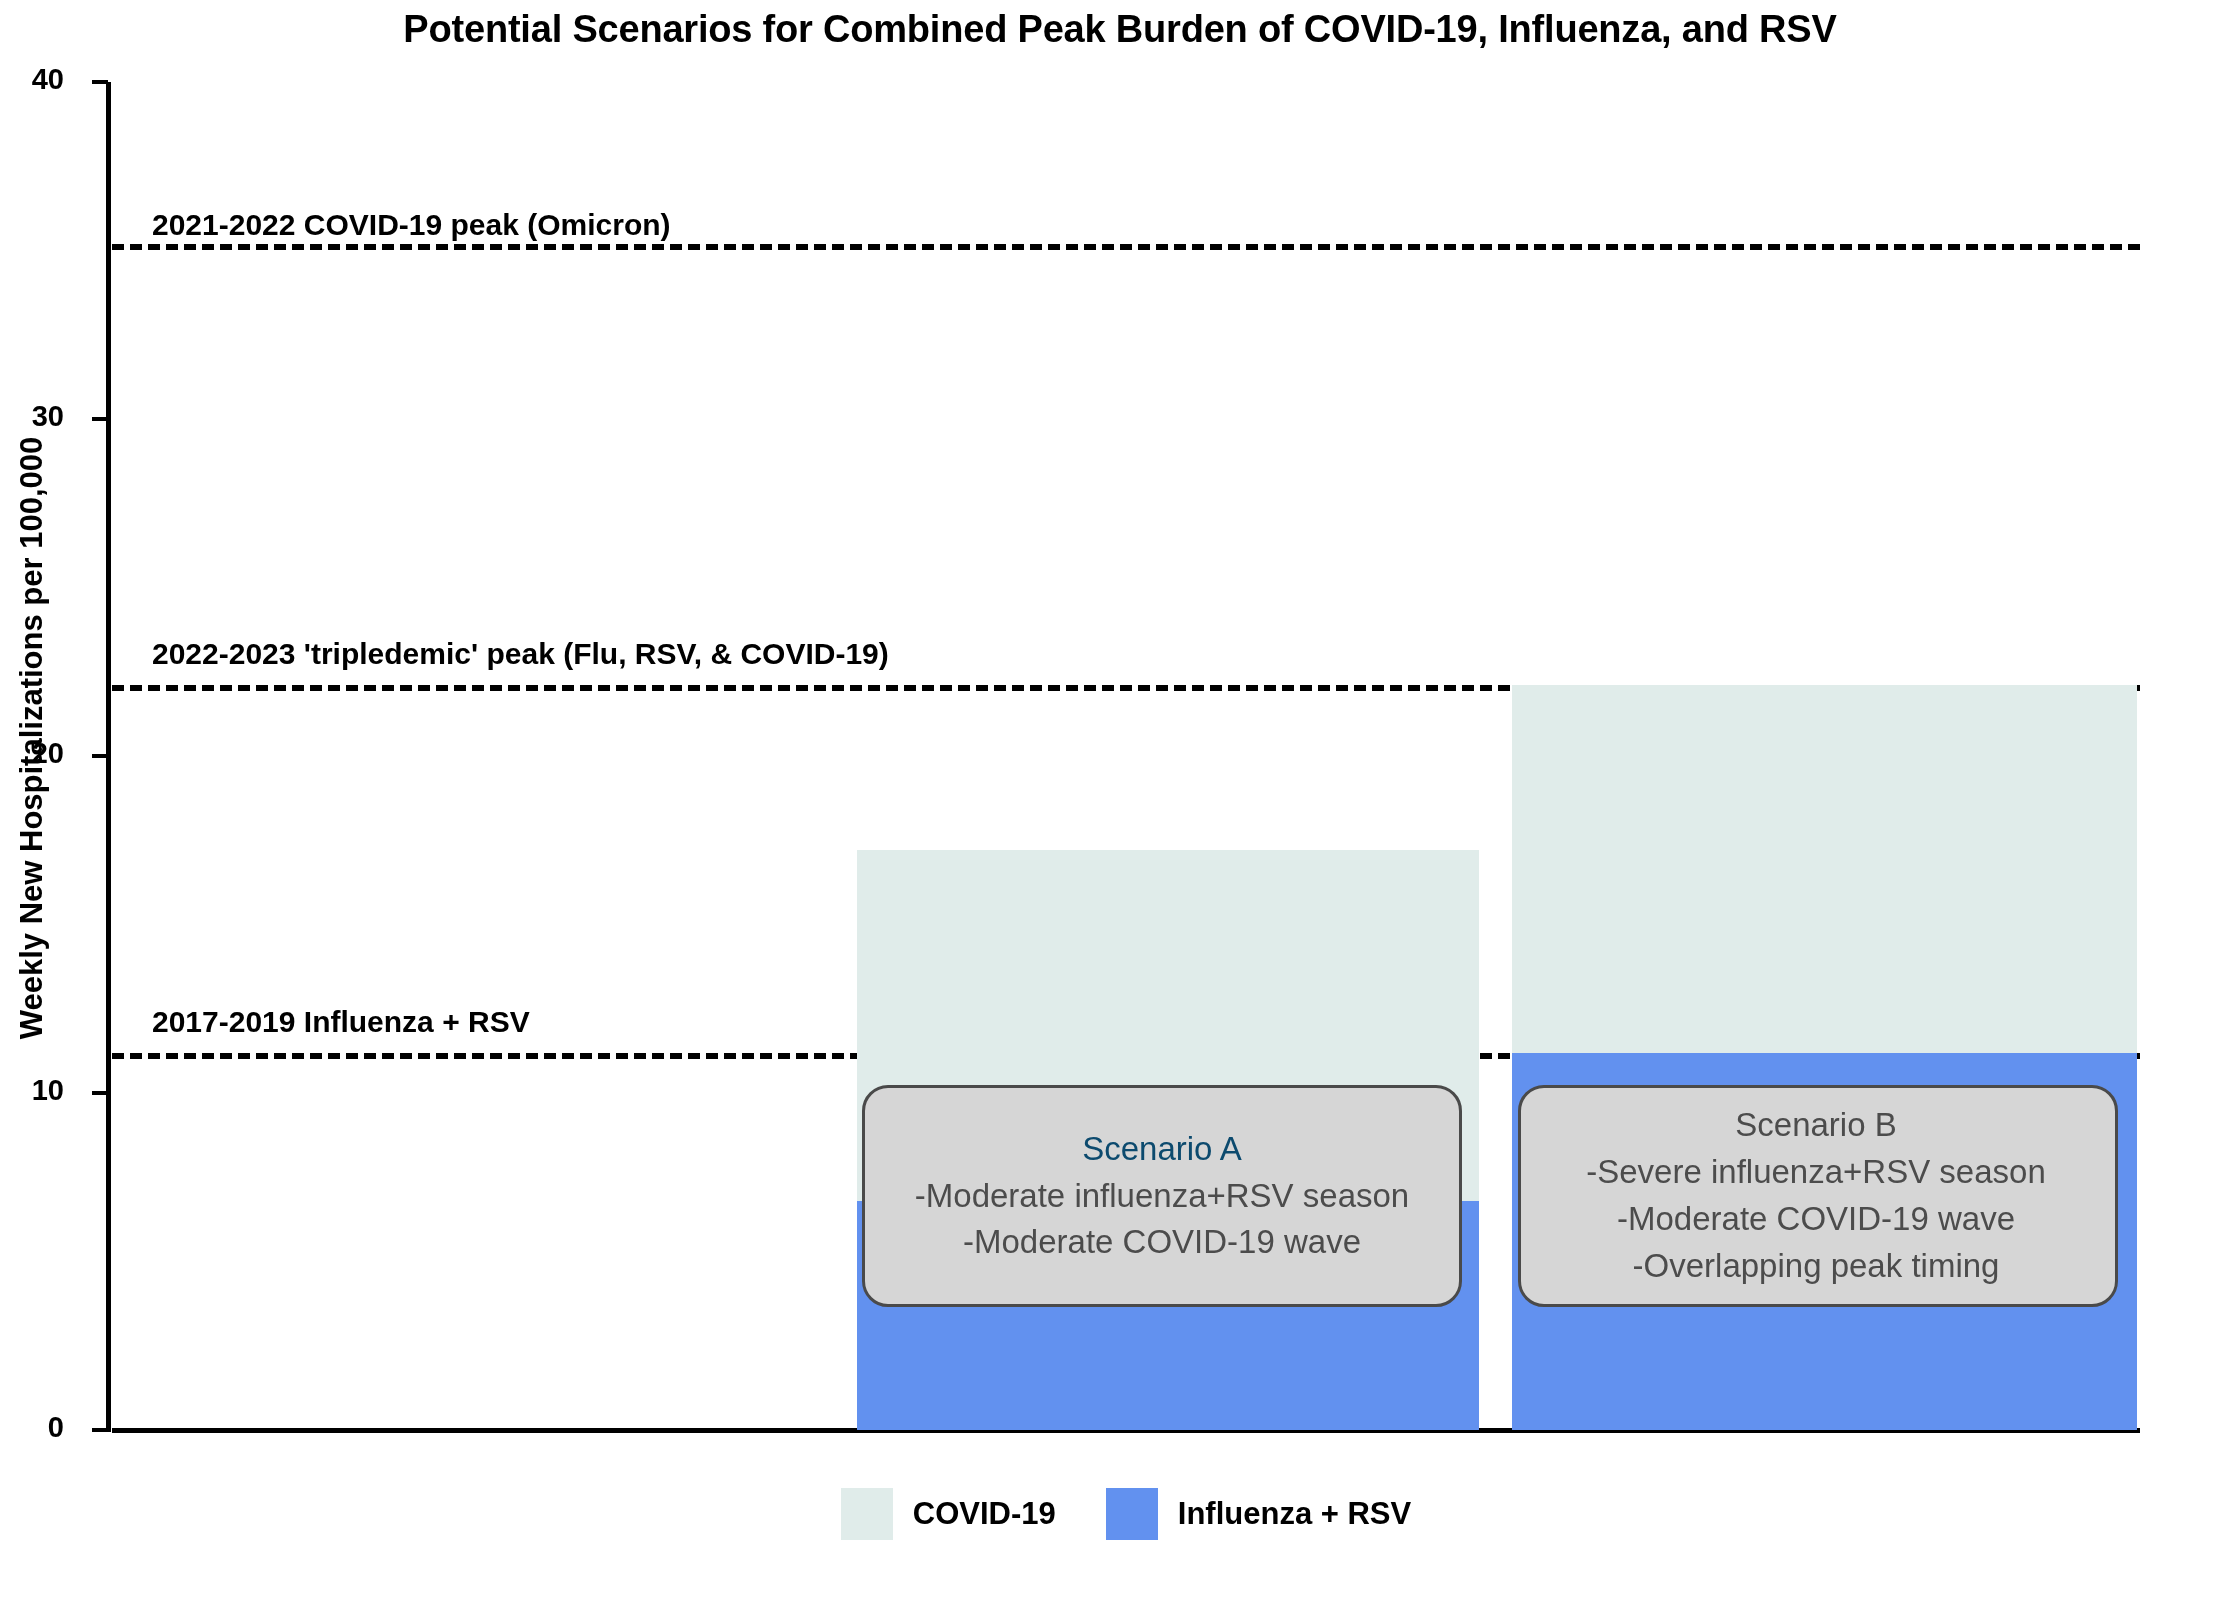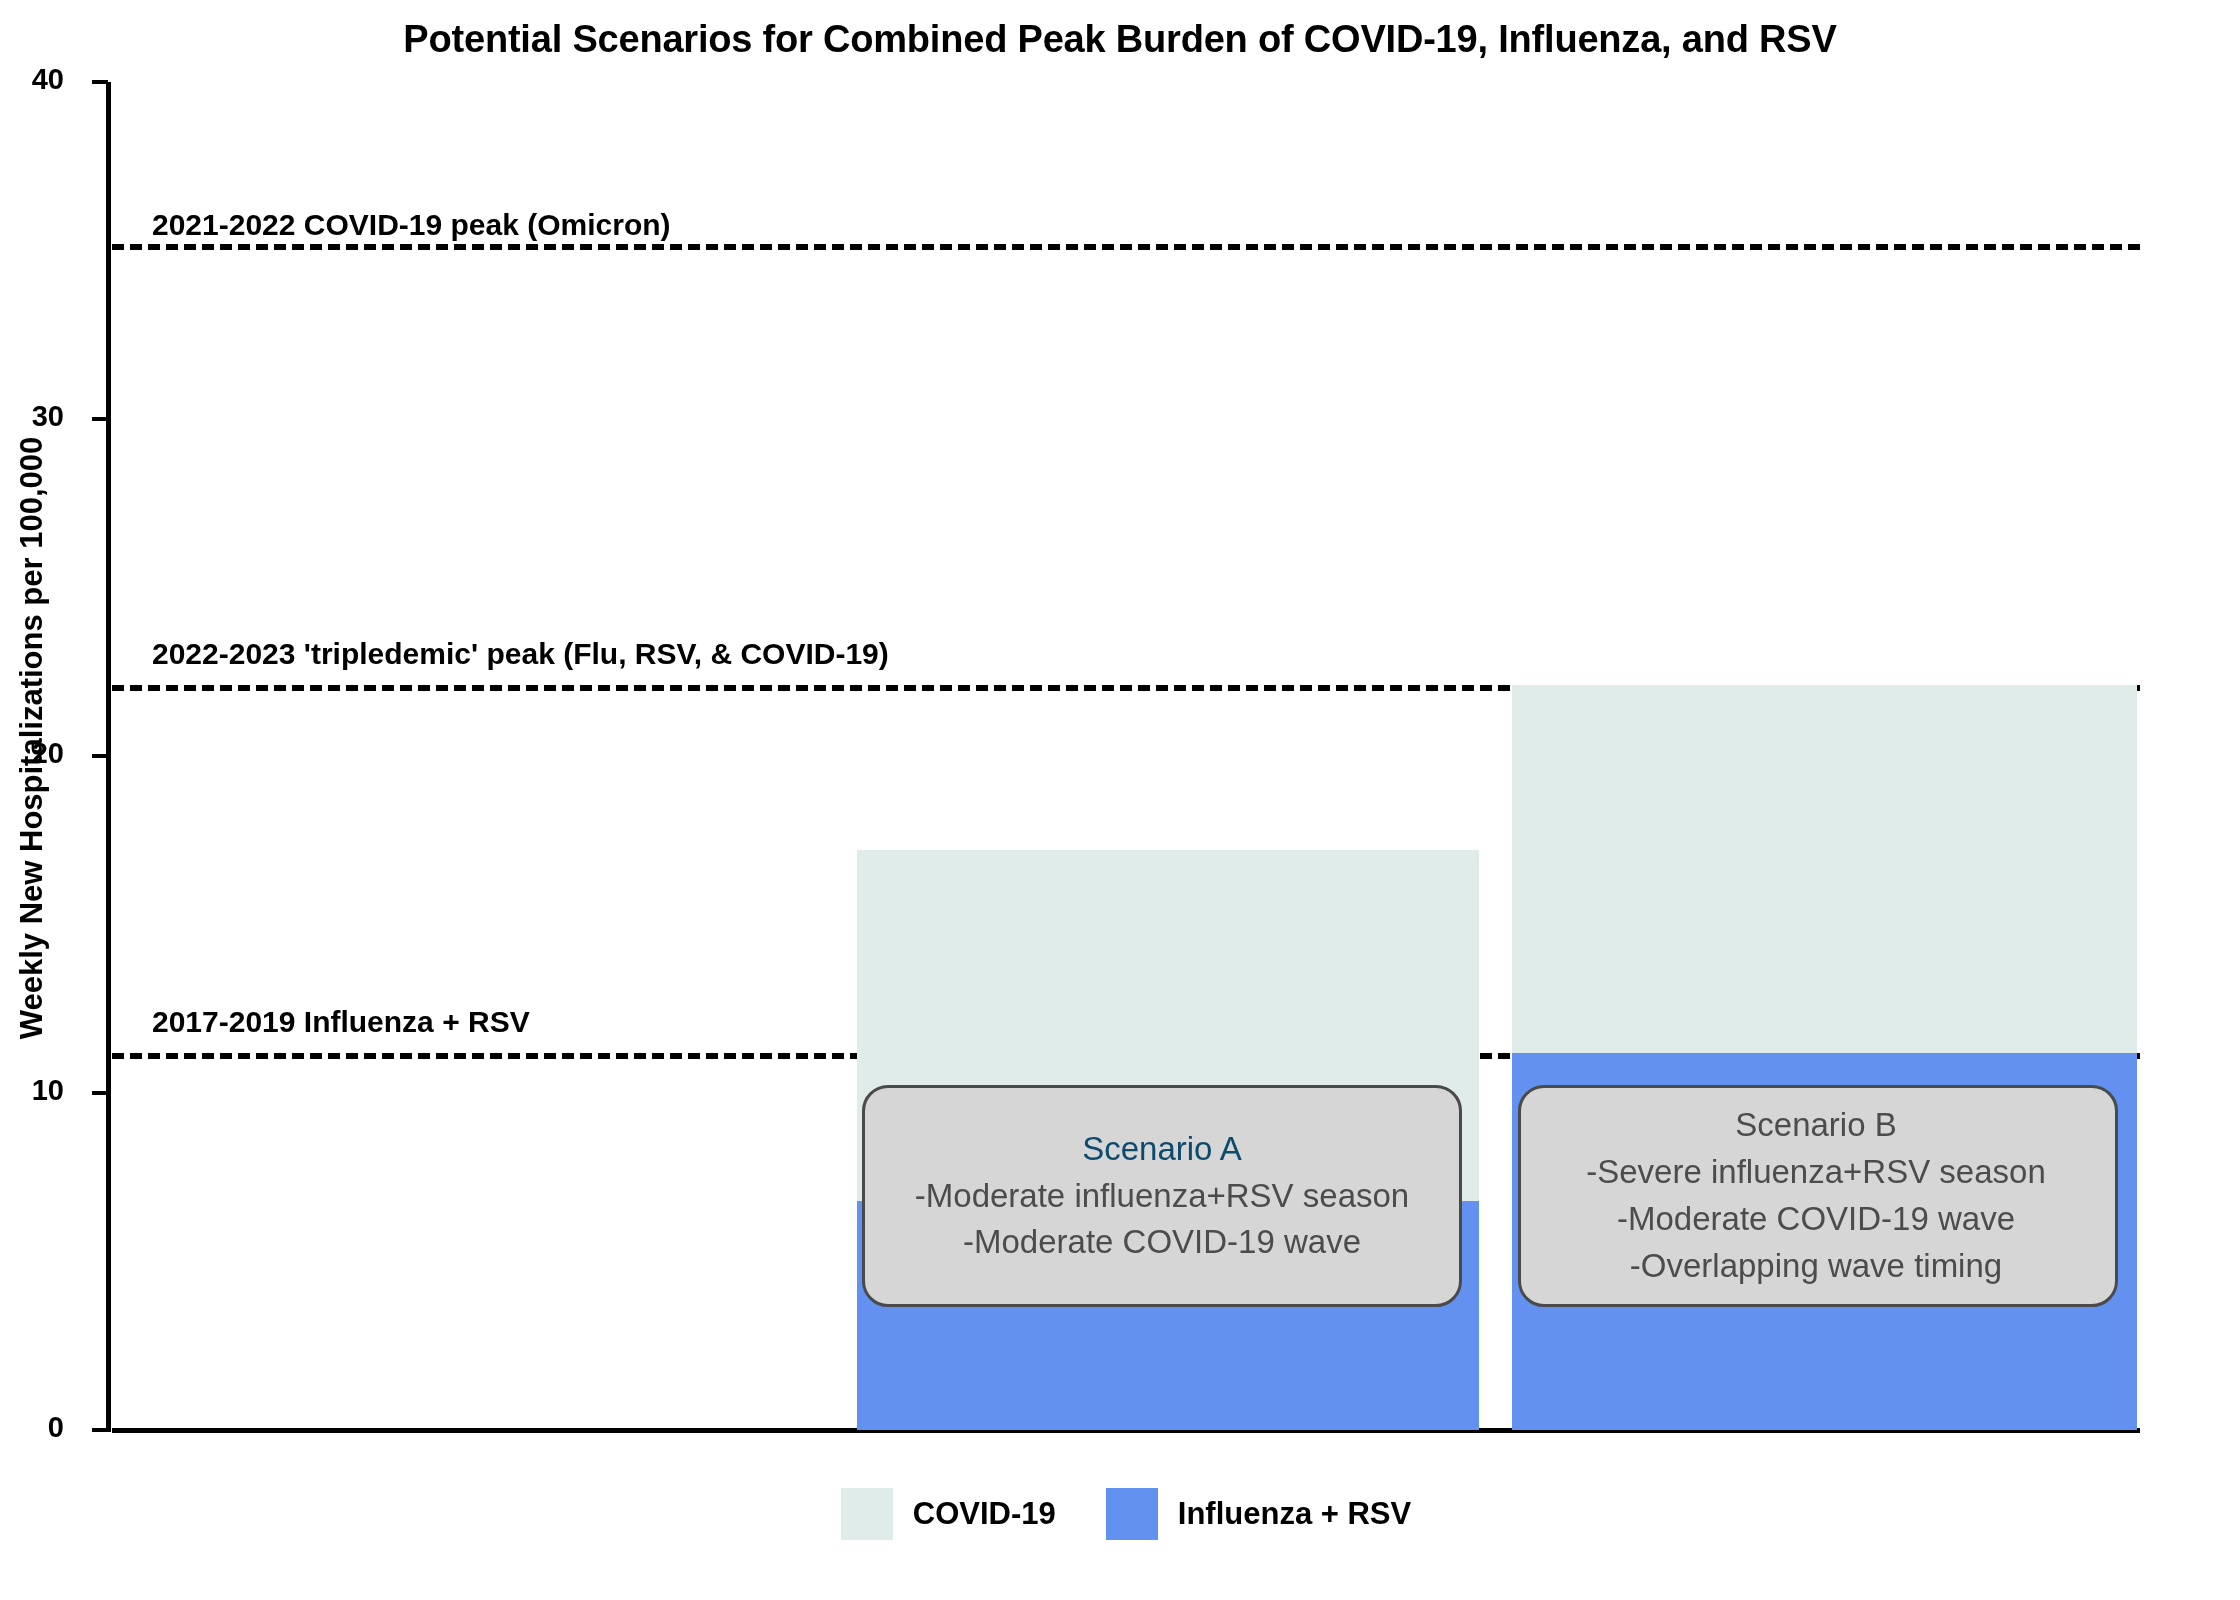--- a/index.html
+++ b/index.html
@@ -17,21 +17,21 @@
   #chart-root {
     position: relative;
     width: 2240px;
     height: 1600px;
     background: #ffffff;
   }
 
   
   .chart-title {
     position: absolute;
-    top: 18px;
+    top: 8px;
     left: 0;
     width: 2240px;
     text-align: center;
     font-size: 38px;
     font-weight: bold;
     color: #000000;
     letter-spacing: -0.2px;
     font-family: "Liberation Sans", sans-serif;
   }
 
@@ -205,21 +205,21 @@
   <div id="scenario-boxes">
       <div class="scenario-box" style="left: 862px; top: 1085px; width: 600px; height: 222px; background: rgb(214, 214, 214); border-color: rgb(74, 74, 74);">
         <div class="scenario-line" style="color: #0c4a6e;">Scenario A</div>
         <div class="scenario-line" style="color: rgb(76, 76, 76);">-Moderate influenza+RSV season</div>
         <div class="scenario-line" style="color: rgb(76, 76, 76);">-Moderate COVID-19 wave</div>
       </div>
       <div class="scenario-box" style="left: 1518px; top: 1085px; width: 600px; height: 222px; background: rgb(214, 214, 214); border-color: rgb(74, 74, 74); padding-left: 6px;">
         <div class="scenario-line" style="color: rgb(76, 76, 76);">Scenario B</div>
         <div class="scenario-line" style="color: rgb(76, 76, 76);">-Severe influenza+RSV season</div>
         <div class="scenario-line" style="color: rgb(76, 76, 76);">-Moderate COVID-19 wave</div>
-        <div class="scenario-line" style="color: rgb(76, 76, 76);">-Overlapping wave timing</div>
+        <div class="scenario-line" style="color: rgb(76, 76, 76);">-Overlapping peak timing</div>
       </div>
     </div>
 
   <div class="legend" id="legend">
       <div class="legend-item">
         <div class="legend-swatch" style="background: rgb(224, 236, 234);"></div>
         <div class="legend-label">COVID-19</div>
       </div>
       <div class="legend-item">
         <div class="legend-swatch" style="background: rgb(98, 145, 239);"></div>

